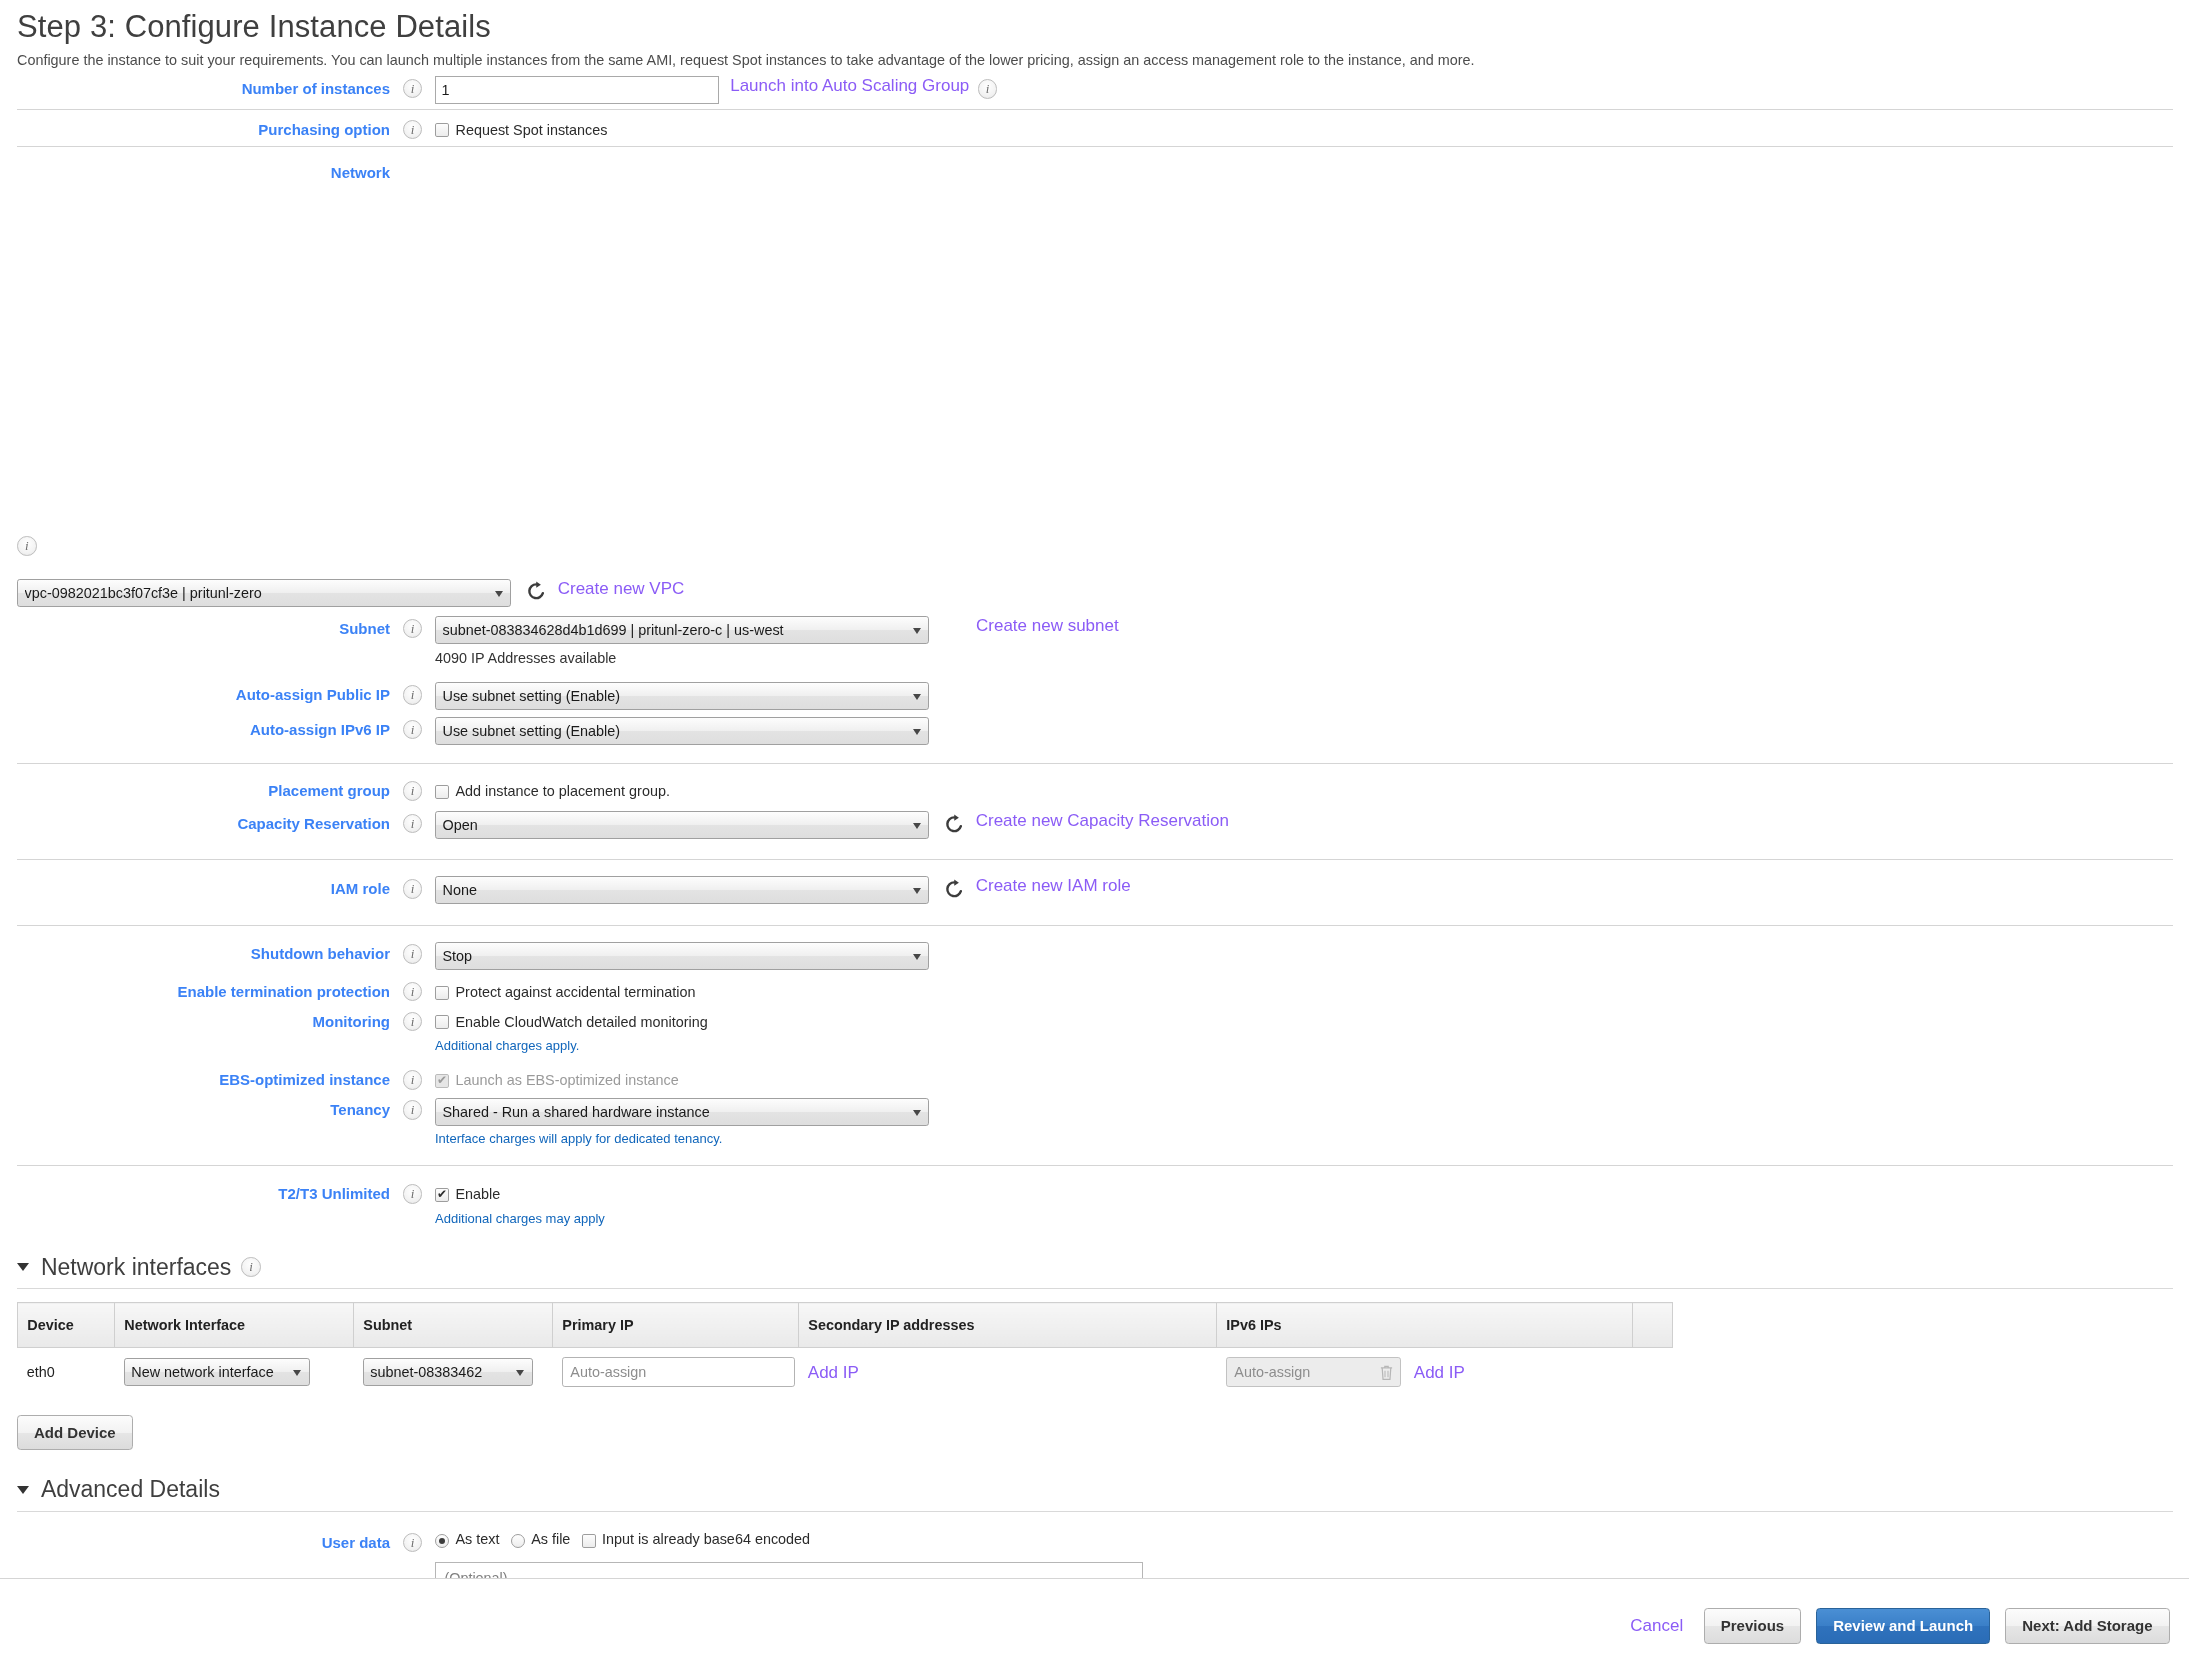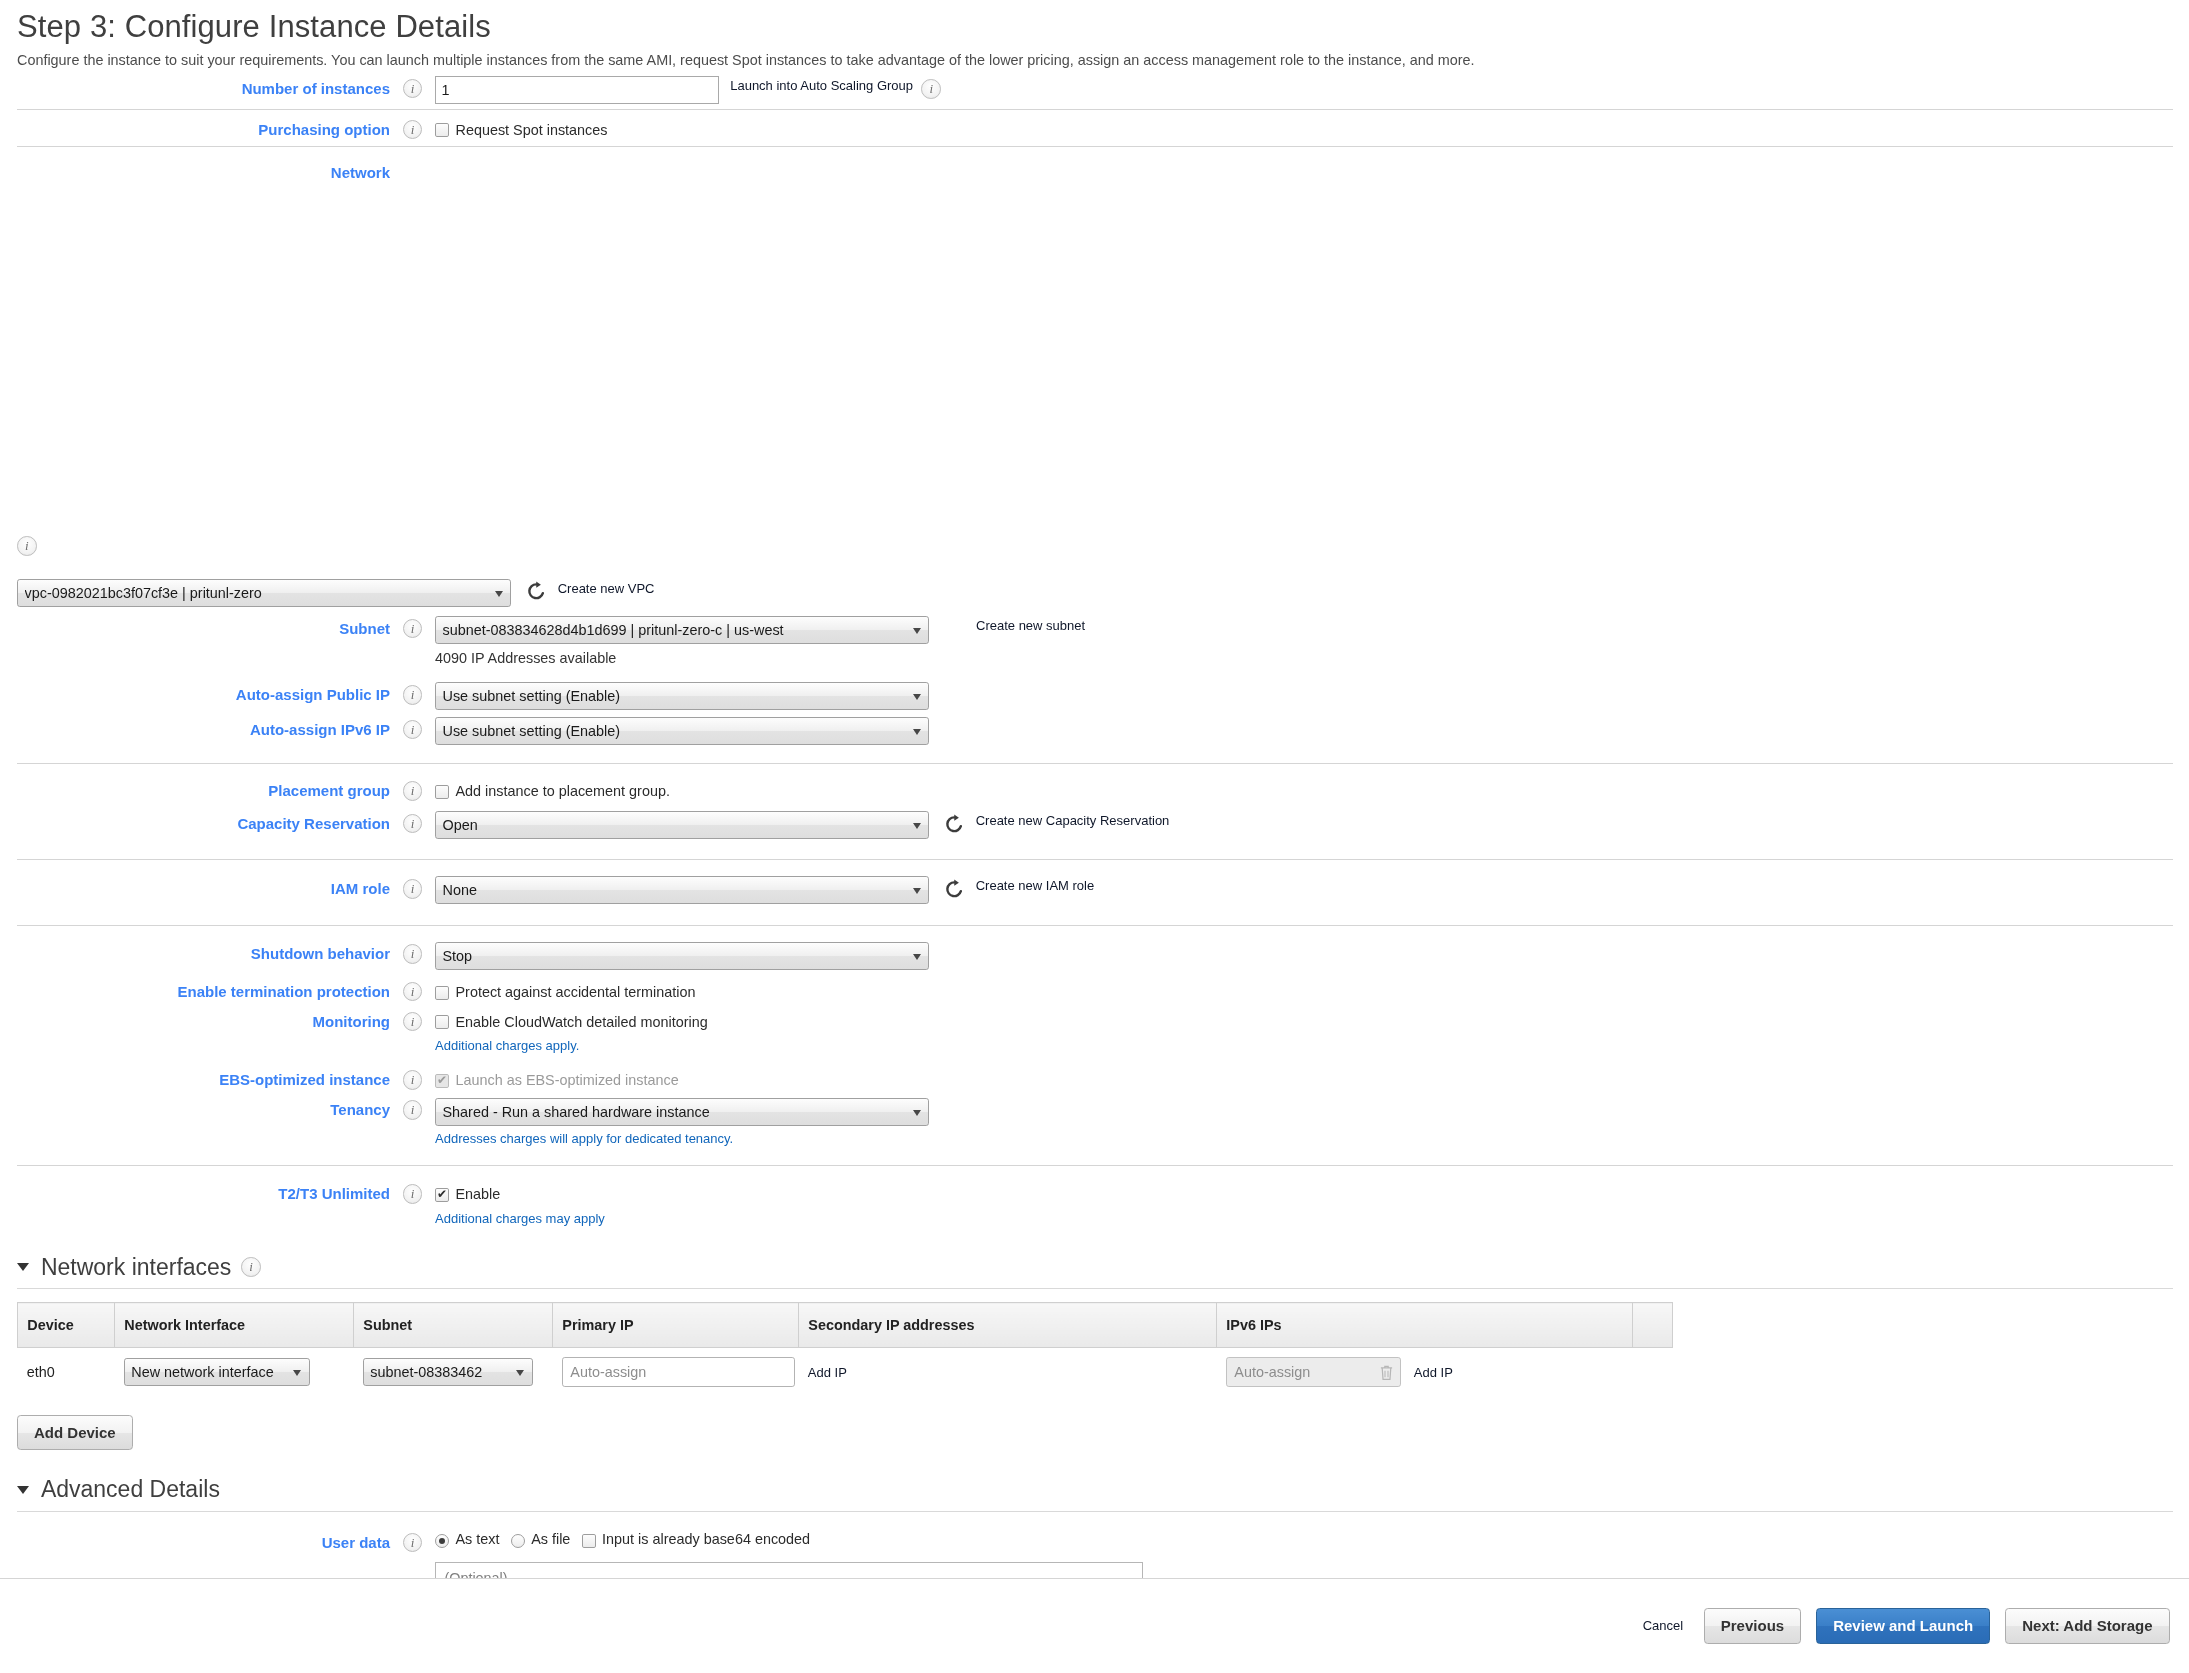--- a/index.html
+++ b/index.html
@@ -88,21 +88,21 @@
     position: relative; flex: none; margin-top: 2.8px;
   }
   .radio.selected::after {
     content: ""; position: absolute; left: 2.8px; top: 2.8px;
     width: 6.5px; height: 6.5px; border-radius: 50%; background: #3c3c3c;
   }
 
   .cb-label { font-size: 14.4px; color: #2b2b2b; margin-left: 6.5px; line-height: 19.6px; }
   .cb-label.muted { color: #9a9a9a; }
 
-  .link { color: #0f172a; font-size: 13px; text-decoration: none; cursor: pointer; line-height: 19.6px; }
+  .link { color: #8b5cf6; font-size: 17px; text-decoration: none; cursor: pointer; line-height: 19.6px; }
   .note-link { color: #1166bb; font-size: 13px; display: block; margin-top: 5.6px; }
 
   .refresh-icon { width: 20.5px; height: 20.5px; display: inline-block; flex: none; margin: 2.8px 11.2px 0 15px; }
 
   .sub-note { font-size: 14.4px; color: #333; margin-top: 5.6px; display: block; }
 
   .field-stack { display: flex; flex-direction: column; }
   .field-line { display: flex; align-items: flex-start; }
 
   
@@ -383,21 +383,21 @@
       <div class="info-col">
           <span class="info-icon"></span>
         </div>
       <div class="field-col field-stack">
         <div class="field-line">
           <div class="select" style="width:494px;">
             <span class="sel-text">Shared - Run a shared hardware instance</span>
             <span class="caret"></span>
           </div>
         </div>
-        <a class="note-link">Addresses charges will apply for dedicated tenancy.</a>
+        <a class="note-link">Interface charges will apply for dedicated tenancy.</a>
       </div>
     </div>
   </div>
 
   <div class="section no-rule">
     <div class="row" style="padding-top:15px;">
       <div class="label-col">T2/T3 Unlimited</div>
       <div class="info-col">
           <span class="info-icon"></span>
         </div>

